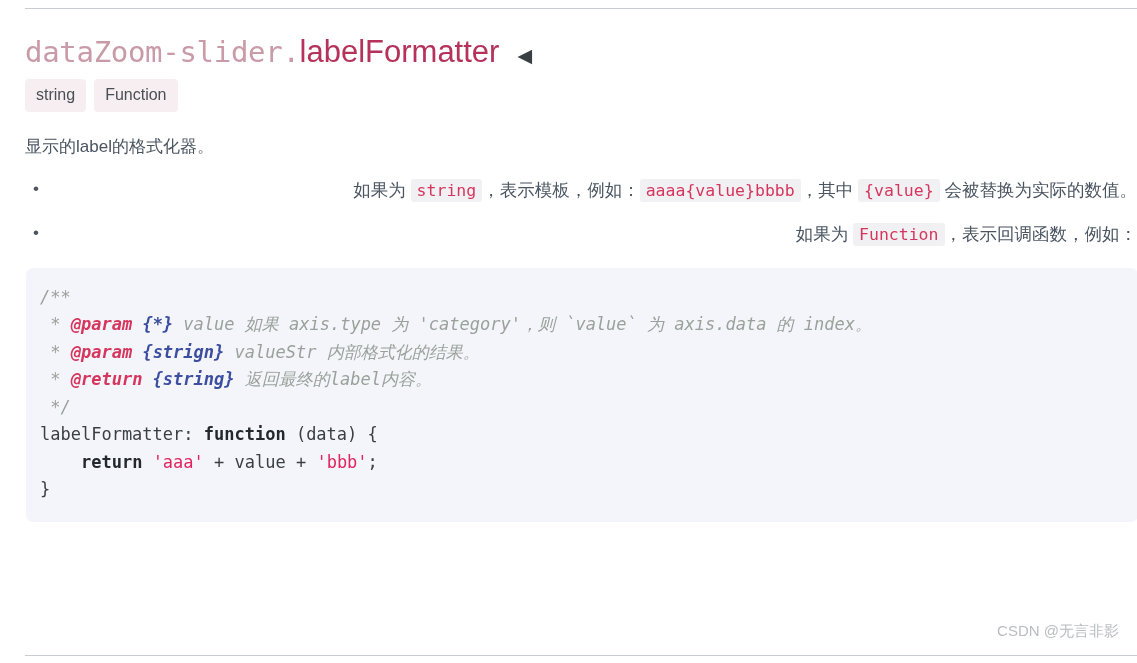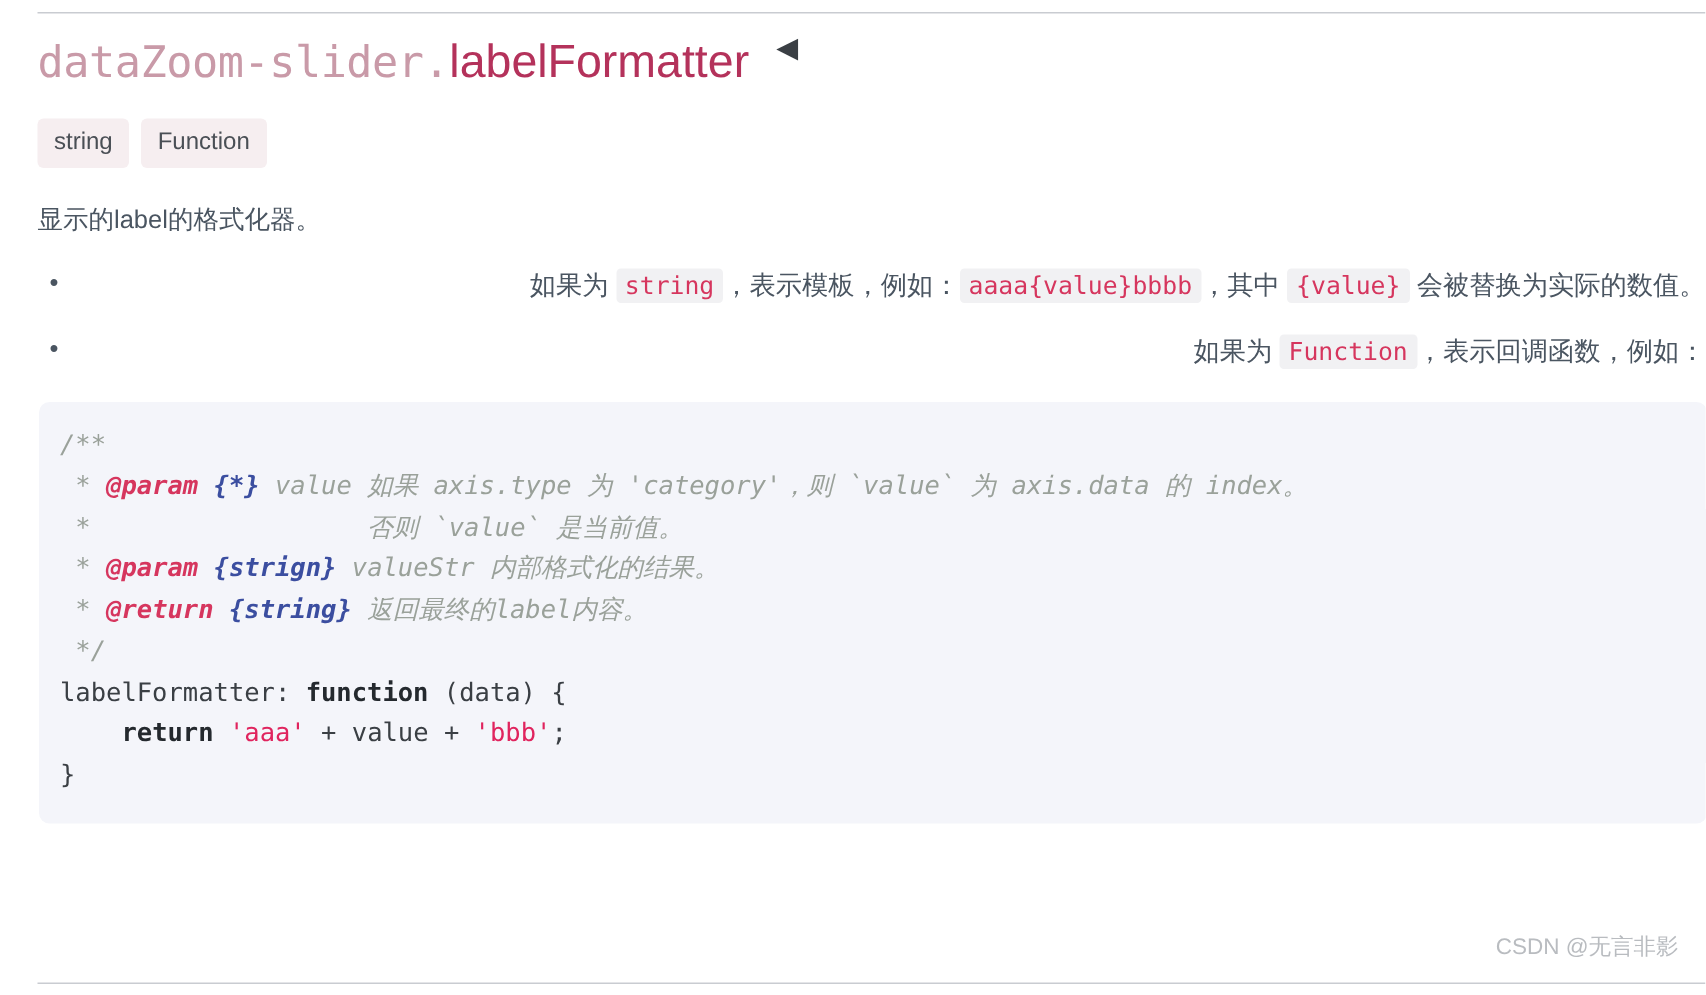--- a/index.html
+++ b/index.html
@@ -44,21 +44,21 @@
   .content {
     position: absolute;
     left: 25px;
     top: 25px;
     right: 0;
   }
 
   
   .title-row {
     display: flex;
-    align-items: flex-start;
+    align-items: flex-end;
     height: 42px;
     white-space: nowrap;
   }
   .title {
     font-family: "DejaVu Sans Mono", "Liberation Mono", monospace;
     font-size: 29px;
     letter-spacing: -0.3px;
     line-height: 1;
   }
   .title .prefix {
@@ -198,21 +198,20 @@
     <div class="desc">显示的label的格式化器。</div>
 
     <ul class="bullets">
       <li><span>如果为 </span><code class="inline">string</code><span>，表示模板，例如：</span><code class="inline">aaaa{value}bbbb</code><span>，其中 </span><code class="inline">{value}</code><span> 会被替换为实际的数值。</span></li>
       <li><span>如果为 </span><code class="inline">Function</code><span>，表示回调函数，例如：</span></li>
     </ul>
 
     <div class="codeblock">
       <div class="line"><span class="cmt">/**</span></div>
       <div class="line"><span class="cmt"> * </span><span class="cmt-tag">@param</span><span class="cmt"> </span><span class="cmt-type">{*}</span><span class="cmt"> value 如果 axis.type 为 'category'，则 `value` 为 axis.data 的 index。</span></div>
-      <div class="line"><span class="cmt"> *                  否则 `value` 是当前值。</span></div>
       <div class="line"><span class="cmt"> * </span><span class="cmt-tag">@param</span><span class="cmt"> </span><span class="cmt-type">{strign}</span><span class="cmt"> valueStr 内部格式化的结果。</span></div>
       <div class="line"><span class="cmt"> * </span><span class="cmt-tag">@return</span><span class="cmt"> </span><span class="cmt-type">{string}</span><span class="cmt"> 返回最终的label内容。</span></div>
       <div class="line"><span class="cmt"> */</span></div>
       <div class="line"><span class="plain">labelFormatter: </span><span class="kw">function</span><span class="plain"> (data) {</span></div>
       <div class="line"><span class="plain">    </span><span class="kw">return</span><span class="plain"> </span><span class="str">'aaa'</span><span class="plain"> + value + </span><span class="str">'bbb'</span><span class="plain">;</span></div>
       <div class="line"><span class="plain">}</span></div>
     </div>
 
   </div>
 

